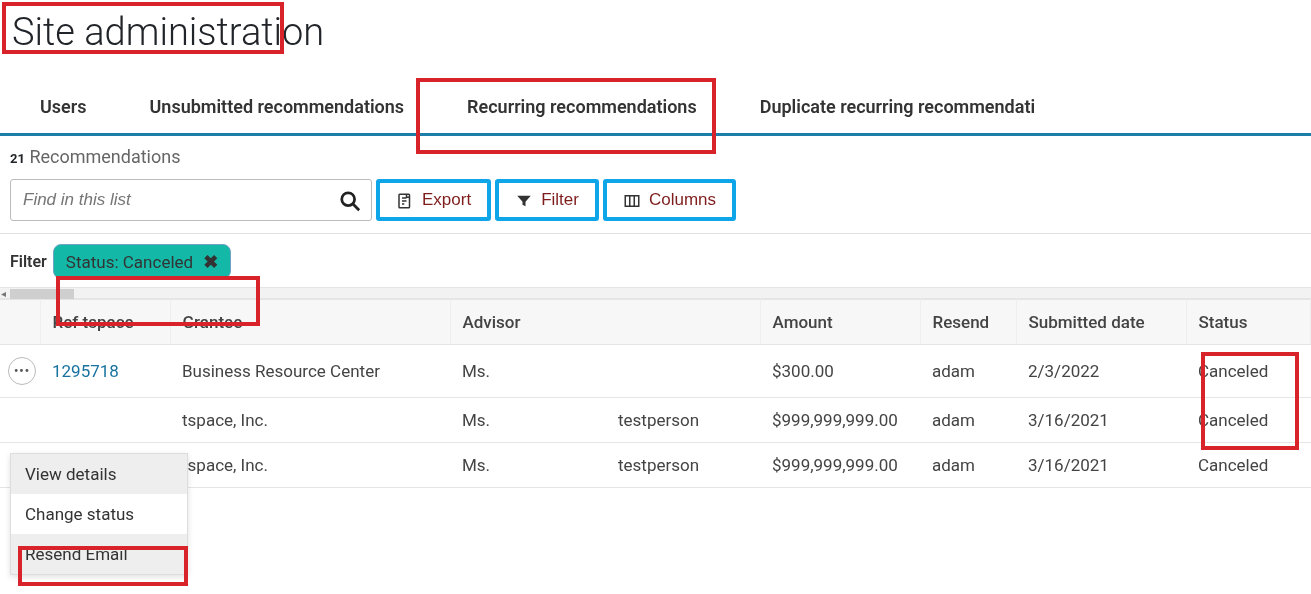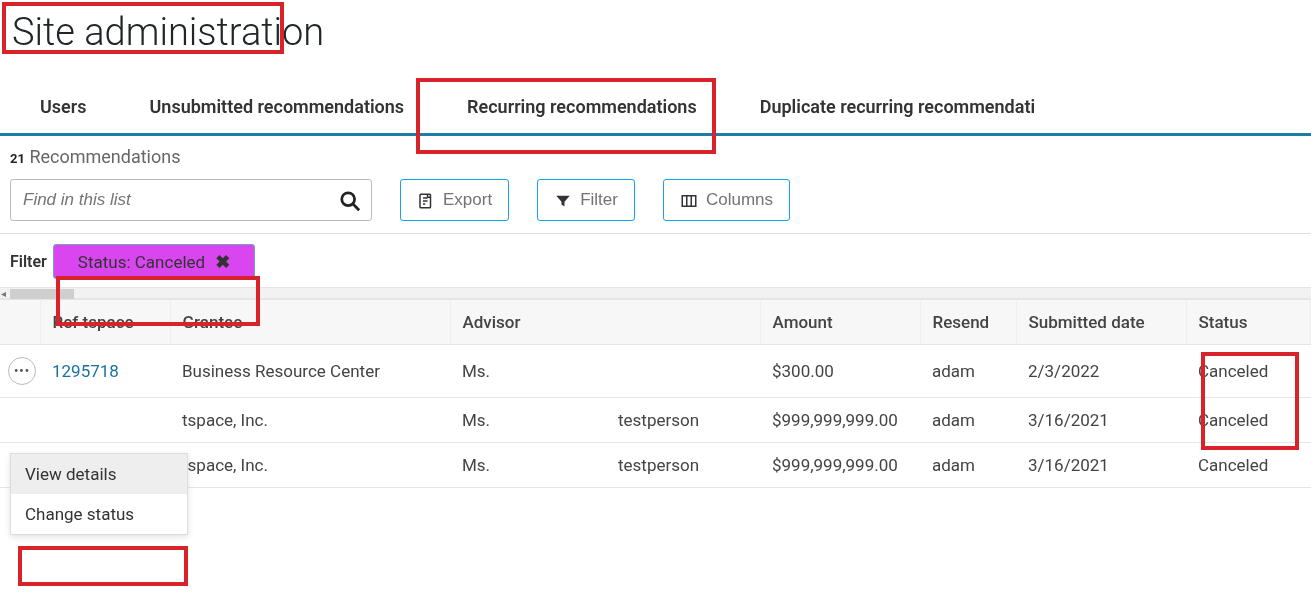--- a/index.html
+++ b/index.html
@@ -63,21 +63,21 @@
     color: #666;
   }
   .sub-header .count {
     font-weight: 700;
     color: #212529;
     font-size: 13px;
   }
 
   .toolbar {
     display: flex;
-    gap: 28px;
+    gap: 4px;
     padding: 4px 10px 12px 10px;
     align-items: center;
     border-bottom: 1px solid #e0e0e0;
   }
   .search-box {
     display: flex;
     align-items: center;
     border: 1px solid #bbb;
     border-radius: 3px;
     width: 362px;
@@ -93,47 +93,47 @@
     font-style: italic;
     color: #666;
     background: transparent;
   }
   .search-box .icon { font-size: 20px; color: #222; }
 
   .btn {
     display: inline-flex;
     align-items: center;
     gap: 8px;
-    border: 1px solid #0ea5e9;
+    border: 4px solid #0ea5e9;
     background: #fff;
     border-radius: 3px;
     height: 42px;
     padding: 12px 16px;
     font-size: 17px;
     cursor: pointer;
-    color: #737373;
+    color: #7f1d1d;
   }
   .btn .icon-svg { width: 18px; height: 18px; }
 
   .filters-row {
     padding: 10px 10px 8px 10px;
     font-size: 16px;
     display: flex;
     align-items: center;
     gap: 6px;
   }
   .filters-row .lbl { font-weight: 600; }
   .chip {
     display: inline-flex;
     align-items: center;
     gap: 10px;
-    background: #d946ef;
+    background: #14b8a6;
     border: 1px solid #6fa5c2;
-    border-radius: 3px;
-    padding: 6px 24px;
+    border-radius: 8px;
+    padding: 6px 12px;
     font-size: 17px;
     color: #333;
     cursor: pointer;
   }
   .chip .x { font-weight: 700; color: #333; font-size: 18px; }
 
   .hscroll {
     height: 12px;
     background: #f2f2f2;
     position: relative;
@@ -375,16 +375,17 @@
       <td>3/16/2021</td>
       <td>Canceled</td>
     </tr>
   </tbody>
 </table>
 
 
 <div class="context-menu">
   <div class="item hover">View details</div>
   <div class="item">Change status</div>
+  <div class="item hover">Resend Email</div>
 </div>
 
 
 
 
 </body></html>

